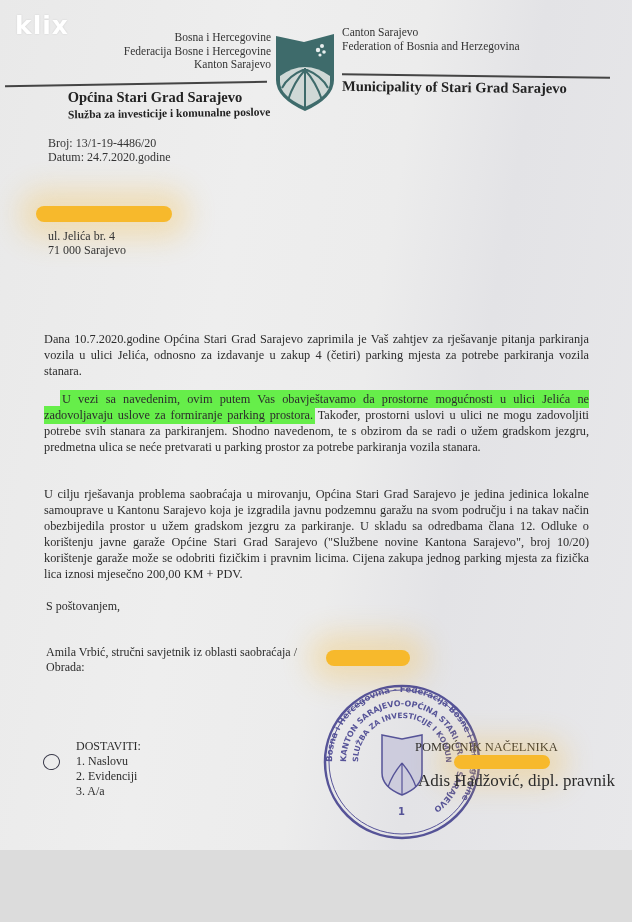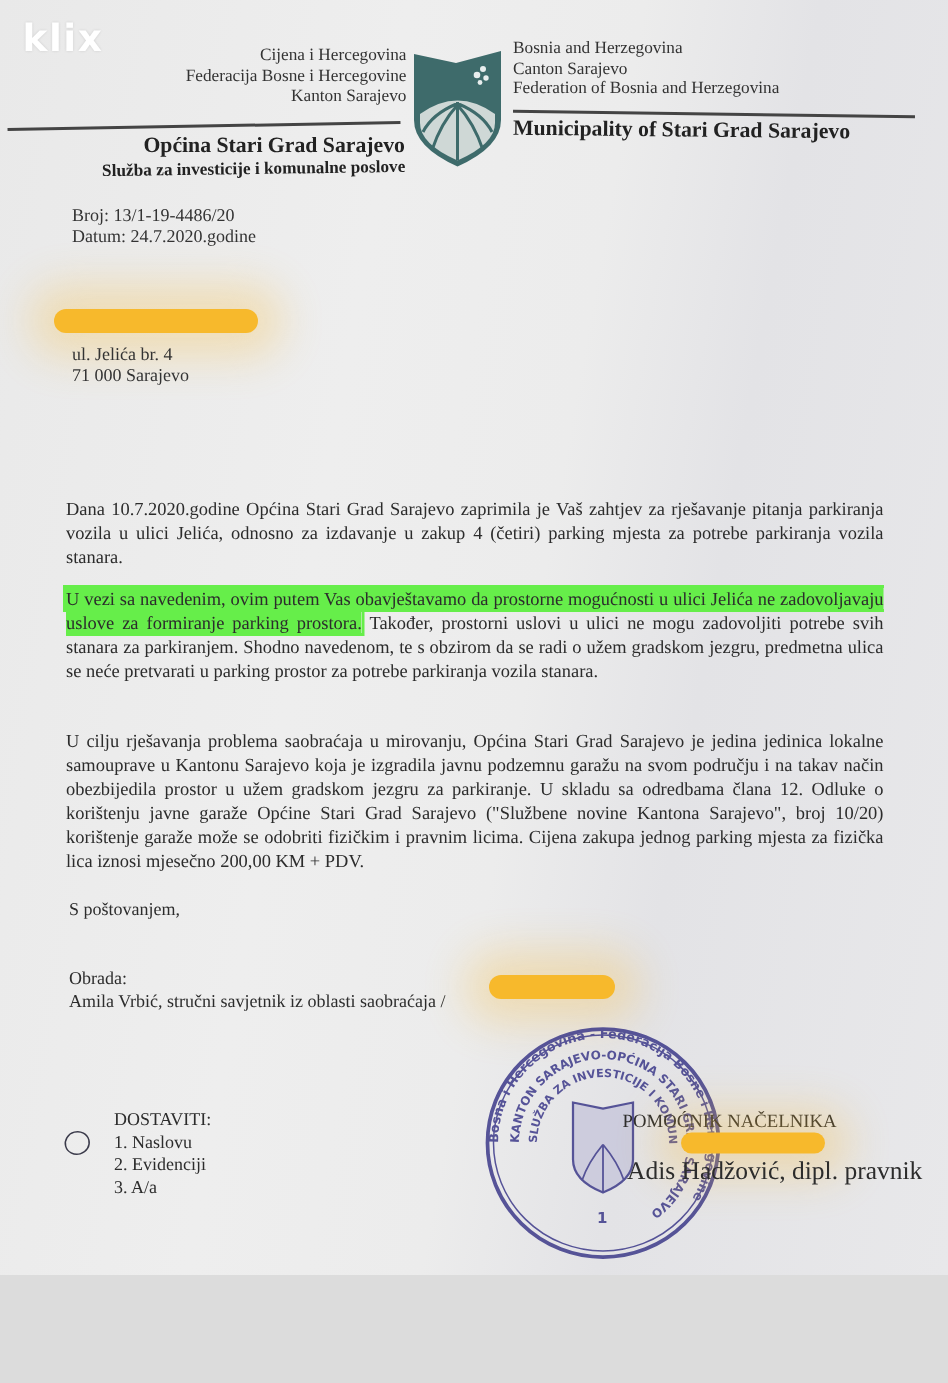--- a/index.html
+++ b/index.html
@@ -23,21 +23,21 @@
     }
     .hdr-left {
       position: absolute; right: 361px; top: 31px; text-align: right;
       font-size: 11.5px; line-height: 13.5px; color: #333;
     }
     .hdr-left-rule {
       position: absolute; left: 5px; top: 83px; width: 262px; height: 1.5px; background: #444;
       transform: rotate(-1deg);
     }
     .hdr-office {
-      position: absolute; right: 362px; top: 89px; text-align: right;
+      position: absolute; right: 362px; top: 89px; 
       font-weight: bold; color: #222;
     }
     .hdr-office .t1 { font-size: 14.5px; line-height: 17px; }
     .hdr-office .t2 { font-size: 11.5px; line-height: 14px; transform: rotate(-0.8deg); }
     .crest { position: absolute; left: 274px; top: 32px; width: 62px; height: 80px; }
     .hdr-right {
       position: absolute; left: 342px; top: 26px;
       font-size: 11.5px; line-height: 13.5px; color: #333;
     }
     .hdr-right-rule {
@@ -53,21 +53,21 @@
       position: absolute; background: #f7b92c; border-radius: 10px;
       box-shadow: 0 0 28px 16px rgba(247,190,60,0.30);
     }
     .addr { position: absolute; left: 48px; top: 229px; font-size: 12px; line-height: 14px; color: #333; }
     .subject { position: absolute; left: 48px; top: 298px; font-size: 12.5px; color: #2a2a2a; }
     .subject b { font-weight: bold; }
     .para {
       position: absolute; left: 44px; width: 545px;
       font-size: 12.3px; line-height: 16px; text-align: justify; color: #2c2c2c;
     }
-    .hl { background: #66ee4a; box-shadow: 0 0 0 2px #66ee4a; }
+    .hl { background: #66ee4a; box-shadow: 0 0 0 2px #66ee4a; margin-left: 18px; }
     .closing { position: absolute; left: 46px; top: 599px; font-size: 12px; color: #2c2c2c; }
     .obrada { position: absolute; left: 46px; top: 645px; font-size: 12px; line-height: 15px; color: #2c2c2c; }
     .dostaviti { position: absolute; left: 48px; top: 739px; font-size: 12px; line-height: 15px; color: #2c2c2c; margin-left: 28px; }
     .circle-mark {
       position: absolute; left: 43px; top: 754px; width: 17px; height: 16px;
       border: 1.3px solid #3a3a4a; border-radius: 50%; transform: rotate(-15deg);
     }
     .stamp { position: absolute; left: 322px; top: 683px; width: 160px; height: 158px; opacity: 0.85; }
     .signer-title { position: absolute; left: 415px; top: 740px; font-size: 12.5px; color: #2c2c2c; }
     .signer-name { position: absolute; left: 418px; top: 771px; font-size: 17px; color: #2c2c2c; }
@@ -97,21 +97,21 @@
     .bottom-edge { position: absolute; left: 0; top: 914px; width: 632px; height: 8px; background: #3c3c3c; }
   </style>
 </head>
 <body>
 
 <div class="page">
 
   <div class="watermark">klix</div>
 
   <div class="hdr-left">
-    <div>Cijena i Hercegovina</div>
+    <div>Bosna i Hercegovine</div>
     <div>Federacija Bosne i Hercegovine</div>
     <div>Kanton Sarajevo</div>
   </div>
   <div class="hdr-left-rule"></div>
   <div class="hdr-office">
     <div class="t1">Općina Stari Grad Sarajevo</div>
     <div class="t2">Služba za investicije i komunalne poslove</div>
   </div>
 
   <svg class="crest" viewBox="0 0 62 80">
@@ -120,21 +120,20 @@
     <path d="M31 36 L31 75 M31 38 Q20 50 14 68 M31 38 Q42 50 48 68 M31 37 Q14 44 8 56 M31 37 Q48 44 54 56" stroke="#3e6b6b" stroke-width="2" fill="none"></path>
     <g fill="#e8eeee">
       <circle cx="44" cy="18" r="2.2"></circle>
         <circle cx="48" cy="14" r="2"></circle>
         <circle cx="50" cy="20" r="1.8"></circle>
         <circle cx="46" cy="23" r="1.6"></circle>
     </g>
   </svg>
 
   <div class="hdr-right">
-    <div>Bosnia and Herzegovina</div>
     <div>Canton Sarajevo</div>
     <div>Federation of Bosnia and Herzegovina</div>
   </div>
   <div class="hdr-right-rule"></div>
   <div class="hdr-right-office">Municipality of Stari Grad Sarajevo</div>
 
   <div class="ref">
     <div>Broj: 13/1-19-4486/20</div>
     <div>Datum: 24.7.2020.godine</div>
   </div>
@@ -150,22 +149,22 @@
 
   <div class="para" style="top:391px;">
     <span class="hl">U vezi sa navedenim, ovim putem Vas obavještavamo da prostorne mogućnosti u ulici Jelića ne zadovoljavaju uslove za formiranje parking prostora.</span><span> Također, prostorni uslovi u ulici ne mogu zadovoljiti potrebe svih stanara za parkiranjem. Shodno navedenom, te s obzirom da se radi o užem gradskom jezgru, predmetna ulica se neće pretvarati u parking prostor za potrebe parkiranja vozila stanara.</span>
   </div>
 
   <div class="para" style="top:486px;">U cilju rješavanja problema saobraćaja u mirovanju, Općina Stari Grad Sarajevo je jedina jedinica lokalne samouprave u Kantonu Sarajevo koja je izgradila javnu podzemnu garažu na svom području i na takav način obezbijedila prostor u užem gradskom jezgru za parkiranje. U skladu sa odredbama člana 12. Odluke o korištenju javne garaže Općine Stari Grad Sarajevo ("Službene novine Kantona Sarajevo", broj 10/20) korištenje garaže može se odobriti fizičkim i pravnim licima. Cijena zakupa jednog parking mjesta za fizička lica iznosi mjesečno 200,00 KM + PDV.</div>
 
   <div class="closing">S poštovanjem,</div>
 
   <div class="obrada">
+    <div>Amila Vrbić, stručni savjetnik iz oblasti saobraćaja /</div>
     <div>Obrada:</div>
-    <div>Amila Vrbić, stručni savjetnik iz oblasti saobraćaja /</div>
   </div>
   <div class="redact" style="left:326px; top:650px; width:84px; height:16px;"></div>
 
   <div class="dostaviti">
     <div>DOSTAVITI:</div>
     <div>1. Naslovu</div>
     <div>2. Evidenciji</div>
     <div>3. A/a</div>
   </div>
   <div class="circle-mark"></div>

